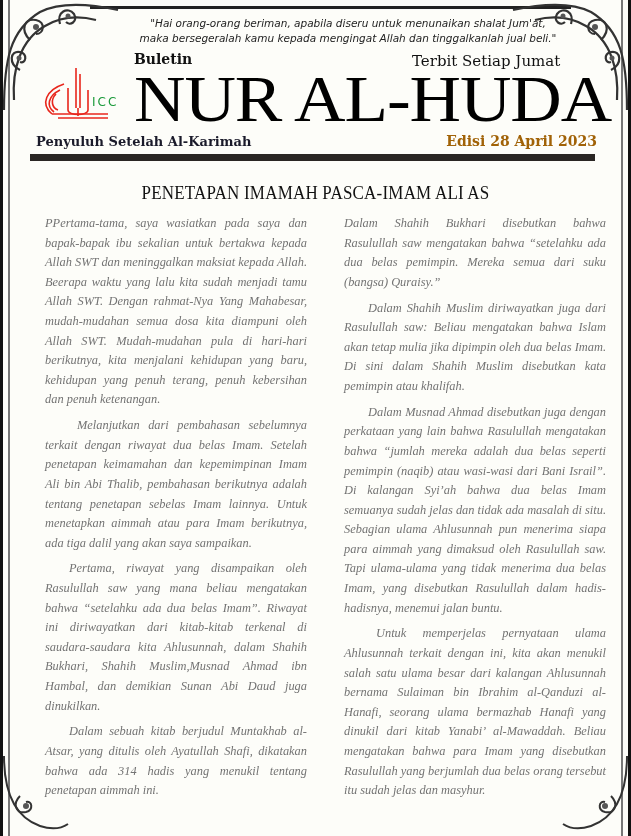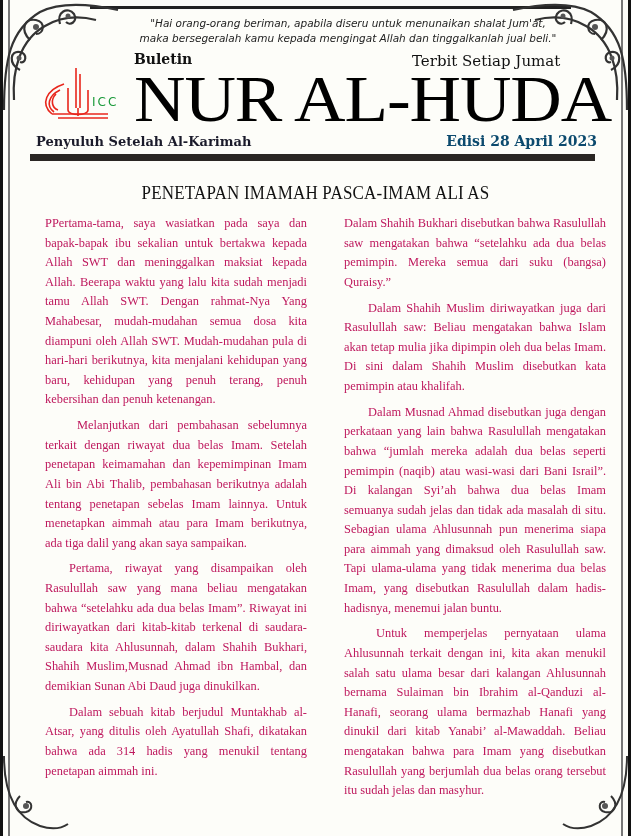--- a/index.html
+++ b/index.html
@@ -16,26 +16,26 @@
   .orn-br { right:0; bottom:0; width:70px; height:80px; transform:scale(-1,-1); }
 
   .quote { position:absolute; left:118px; top:16px; width:460px; text-align:center; font-family:"DejaVu Sans", sans-serif; font-style:italic; font-size:10.5px; line-height:15px; color:#222; }
   .quote .ref { display:block; text-align:right; padding-right:85px; font-style:normal; font-size:10px; }
 
   .logo { position:absolute; left:38px; top:64px; width:95px; height:60px; }
   .buletin { position:absolute; left:134px; top:51px; font-family:"DejaVu Serif", serif; font-weight:bold; font-size:14px; color:#111; }
   .terbit { position:absolute; left:412px; top:52px; font-family:"DejaVu Serif", serif; font-weight:normal; font-size:15px; color:#111; }
   .title { position:absolute; left:134px; top:66px; font-family:"Liberation Serif", serif; font-size:66px; line-height:66px; letter-spacing:-1px; color:#000; transform:scaleX(1.08); transform-origin:left top; }
   .penyuluh { position:absolute; left:36px; top:134px; font-family:"DejaVu Serif", serif; font-weight:bold; font-size:13px; color:#1a1a2a; }
-  .edisi { position:absolute; right:34px; top:133px; font-family:"DejaVu Serif", serif; font-weight:bold; font-size:14px; color:#0c4a6e; }
+  .edisi { position:absolute; right:34px; top:133px; font-family:"DejaVu Serif", serif; font-weight:bold; font-size:14px; color:#a16207; }
   .rule { position:absolute; left:30px; top:154px; width:565px; height:7px; background:#2a2624; }
 
   .article-title { position:absolute; left:0; width:631px; top:183px; text-align:center; font-family:"Liberation Serif", serif; font-size:17px; letter-spacing:0.2px; color:#111; transform:scaleY(1.1); }
 
-  .col { position:absolute; top:214px; width:262px; font-family:"Liberation Serif", serif; font-size:12.4px; line-height:19.6px; text-align:justify; color:#be185d; }
+  .col { position:absolute; top:214px; width:262px; font-family:"Liberation Serif", serif; font-size:12.4px; line-height:19.6px; text-align:justify; color:#737373;font-style:italic; }
   .col-left { left:45px; }
   .col-right { left:344px; }
   .col p { margin:0 0 6.2px 0; }
   .col p.indent { text-indent:24px; }
   .col p.indent2 { text-indent:32px; }
 </style>
 </head>
 <body>
 
 <div class="frame-outer-left"></div>

